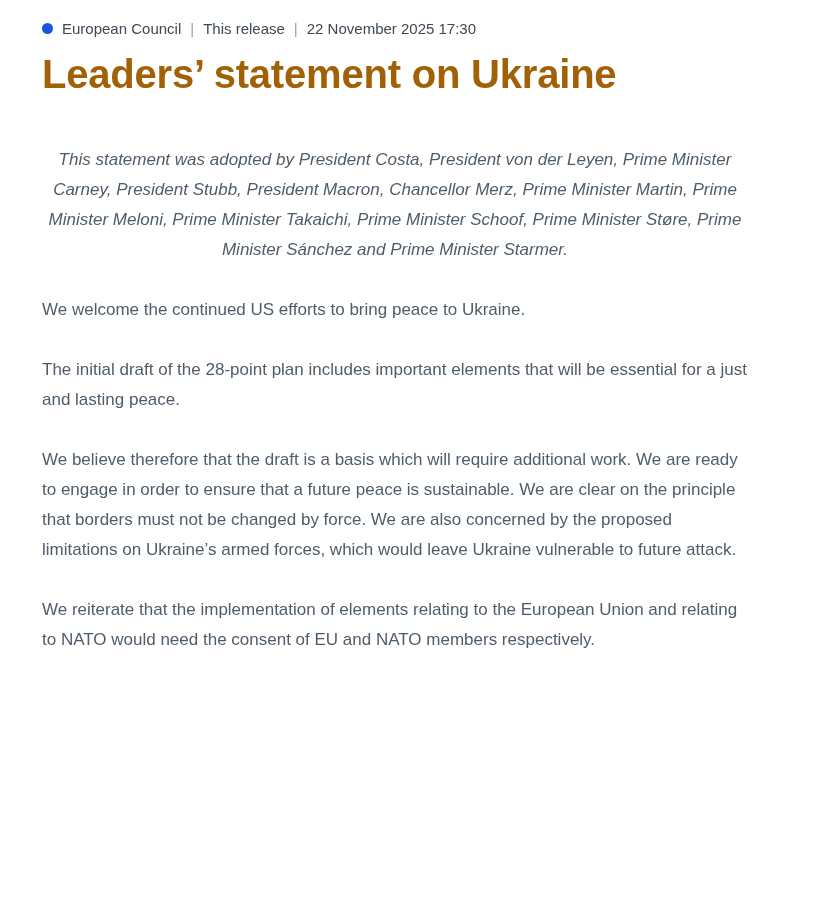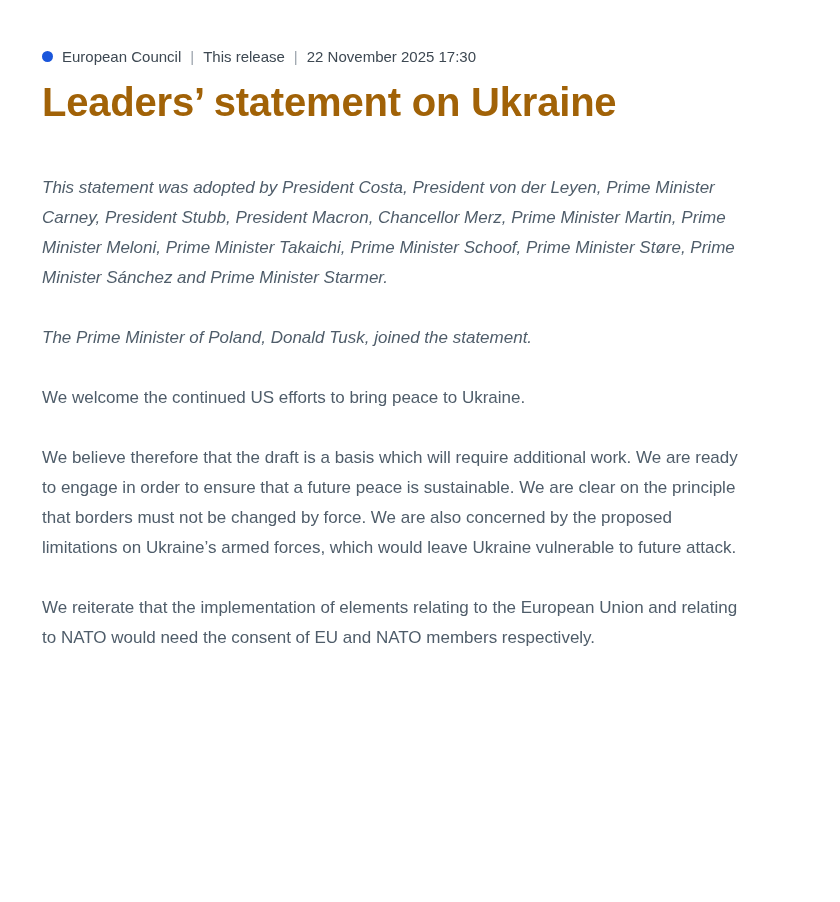--- a/index.html
+++ b/index.html
@@ -9,21 +9,20 @@
   }
   .page {
     width: 840px;
     height: 902px;
     background: #ffffff;
     overflow: hidden;
   }
   .content {
     padding: 20px 0 0 42px;
     width: 748px;
-    margin-top: 28px;
   }
   
   .meta-line {
     display: flex;
     align-items: center;
     font-size: 15px;
     color: #3d4852;
     margin-bottom: 14px;
     white-space: nowrap;
   }
@@ -55,20 +54,21 @@
     width: 706px;
   }
   .body-text p {
     font-size: 17px;
     line-height: 30px;
     color: #4f5d6a;
     margin-bottom: 30px;
   }
   .body-text p.italic {
     font-style: italic;
+    text-align: center;
   }
 </style>
 </head>
 <body>
 
 <div class="page">
   <div class="content">
 
     <div class="meta-line">
       <span class="meta-dot" style="background: rgb(26, 86, 219);"></span>
@@ -76,20 +76,20 @@
       <span class="meta-sep">|</span>
       <span>This release</span>
       <span class="meta-sep">|</span>
       <span>22 November 2025 17:30</span>
     </div>
 
     <h1 class="title">Leaders’ statement on Ukraine</h1>
 
     <div class="body-text">
       <p class="italic">This statement was adopted by President Costa, President von der Leyen, Prime Minister Carney, President Stubb, President Macron, Chancellor Merz, Prime Minister Martin, Prime Minister Meloni, Prime Minister Takaichi, Prime Minister Schoof, Prime Minister Støre, Prime Minister Sánchez and Prime Minister Starmer.</p>
-      <p class="italic">The Prime Minister of Poland, Donald Tusk, joined the statement.</p>
       <p>We welcome the continued US efforts to bring peace to Ukraine.</p>
+      <p>The initial draft of the 28-point plan includes important elements that will be essential for a just and lasting peace.</p>
       <p>We believe therefore that the draft is a basis which will require additional work. We are ready to engage in order to ensure that a future peace is sustainable. We are clear on the principle that borders must not be changed by force. We are also concerned by the proposed limitations on Ukraine’s armed forces, which would leave Ukraine vulnerable to future attack.</p>
       <p>We reiterate that the implementation of elements relating to the European Union and relating to NATO would need the consent of EU and NATO members respectively.</p>
     </div>
 
   </div>
 </div>
 
 </body></html>

